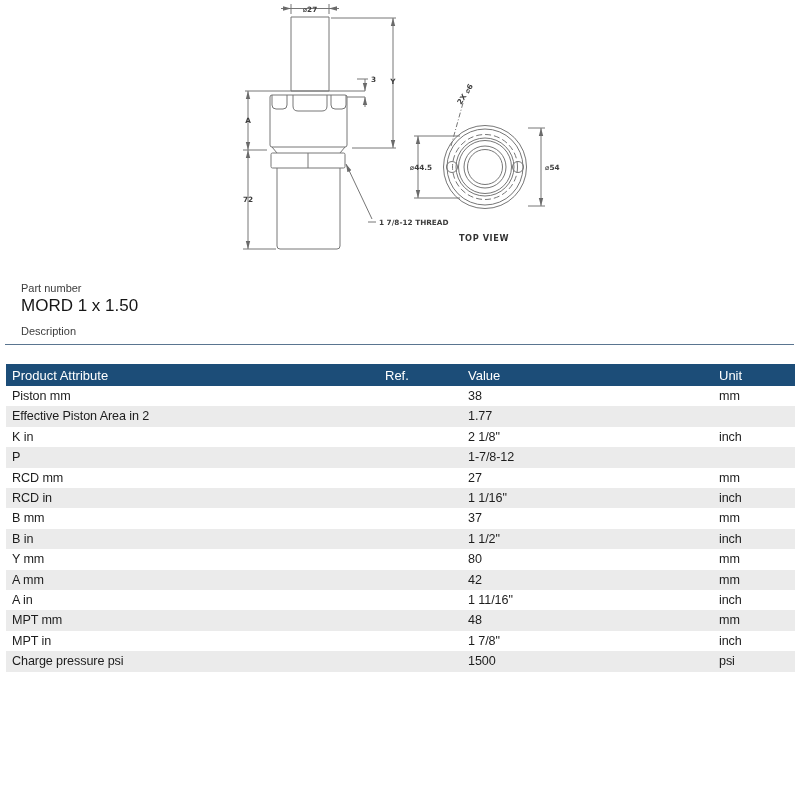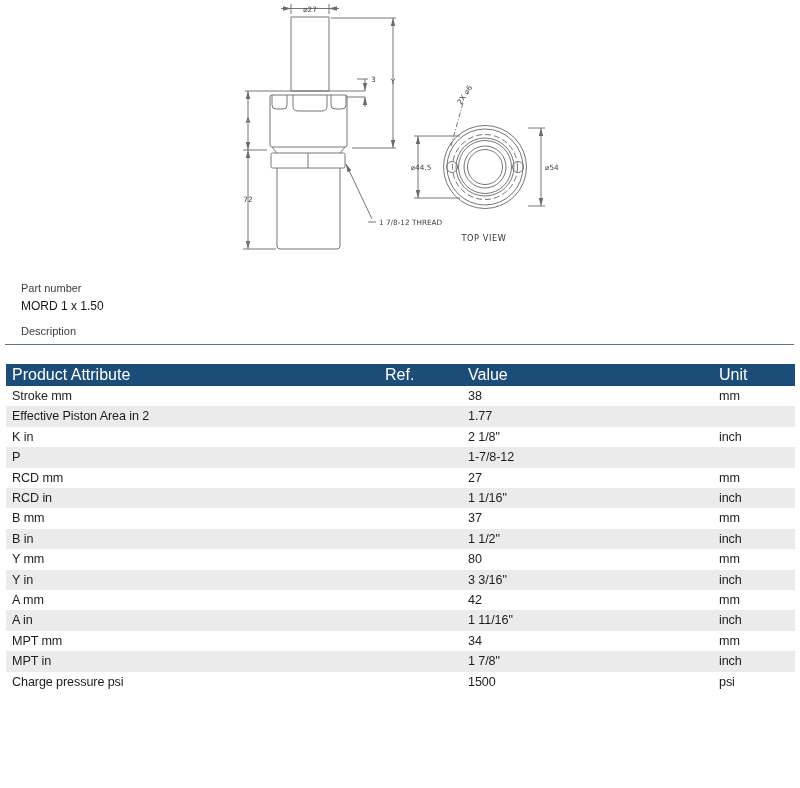--- a/index.html
+++ b/index.html
@@ -1,45 +1,45 @@
 <!DOCTYPE html>
 <html style="--header-bg: #1c4d78; --alt-row: #ebebeb; --divider-color: #5a7590; --line-color: #767676;"><head>
 <meta charset="utf-8">
 <style>
   html,body{margin:0;padding:0;}
   body{
     width:800px;height:788px;background:#fff;overflow:hidden;
     font-family:"Liberation Sans",sans-serif;
   }
   
-  .drawing-area{position:relative;width:800px;height:270px;}
+  .drawing-area{position:relative;width:800px;height:270px;font-weight:bold;}
   svg .ln line, svg .ln path, svg .ln circle, svg .ln rect{
     stroke:var(--line-color,#767676);fill:none;stroke-width:1;
     vector-effect:non-scaling-stroke;
   }
   svg .shape{fill:#fff;}
   svg .bg{fill:#fff;stroke:none !important;}
   svg .cap{fill:#4f4f4f;stroke:none !important;}
   svg text{
     stroke:none;fill:#3d3d3d;font-size:7.3px;
     font-family:"DejaVu Sans",sans-serif;
   }
   svg text.caption{font-size:8.2px;letter-spacing:.6px;fill:#333;}
   svg .dashdot{stroke-dasharray:5,2,1,2;}
   svg .dashring{stroke-dasharray:6,3;}
   
   .part-info{padding:12px 0 0 21px;}
   .info-label{font-size:11px;line-height:13px;color:#3c3c3c;margin-bottom:2px;}
-  .info-value{font-size:12px;line-height:18px;color:#161616;margin-bottom:10px;}
+  .info-value{font-size:17px;line-height:18px;color:#161616;margin-bottom:10px;}
   .divider{border:none;border-top:1px solid var(--divider-color,#5a7590);margin:6px 6px 0 5px;}
   
   table.attr{border-collapse:collapse;table-layout:fixed;width:789px;margin:19px 0 0 6px;}
   table.attr th{
     background:var(--header-bg,#1c4d78);color:#fff;font-weight:normal;
-    text-align:left;font-size:16px;height:22px;padding:0 0 0 6px;white-space:nowrap;
+    text-align:left;font-size:13px;height:22px;padding:0 0 0 6px;white-space:nowrap;
   }
   table.attr td{
     font-size:12.6px;color:#1d1d1d;height:20.4px;line-height:20.4px;
     padding:0 0 0 6px;white-space:nowrap;overflow:hidden;letter-spacing:-.1px;
   }
   table.attr tbody tr:nth-child(even){background:var(--alt-row,#ebebeb);}
 </style>
 </head>
 <body>
 
@@ -154,21 +154,21 @@
   <thead>
     <tr>
       <th>Product Attribute</th>
       <th>Ref.</th>
       <th>Value</th>
       <th>Unit</th>
     </tr>
   </thead>
   <tbody>
   <tr>
-    <td>Stroke mm</td>
+    <td>Piston mm</td>
     <td></td>
     <td>38</td>
     <td>mm</td>
   </tr>
 
 
 
   <tr>
     <td>Effective Piston Area in 2</td>
     <td></td>
@@ -219,45 +219,39 @@
     <td>inch</td>
   </tr>
 
   <tr>
     <td>Y mm</td>
     <td></td>
     <td>80</td>
     <td>mm</td>
   </tr>
 
-  <tr>
-    <td>Y in</td>
-    <td></td>
-    <td>3 3/16"</td>
-    <td>inch</td>
-  </tr>
 
   <tr>
     <td>A mm</td>
     <td></td>
     <td>42</td>
     <td>mm</td>
   </tr>
 
   <tr>
     <td>A in</td>
     <td></td>
     <td>1 11/16"</td>
     <td>inch</td>
   </tr>
 
   <tr>
     <td>MPT mm</td>
     <td></td>
-    <td>34</td>
+    <td>48</td>
     <td>mm</td>
   </tr>
 
   <tr>
     <td>MPT in</td>
     <td></td>
     <td>1 7/8"</td>
     <td>inch</td>
   </tr>
 

